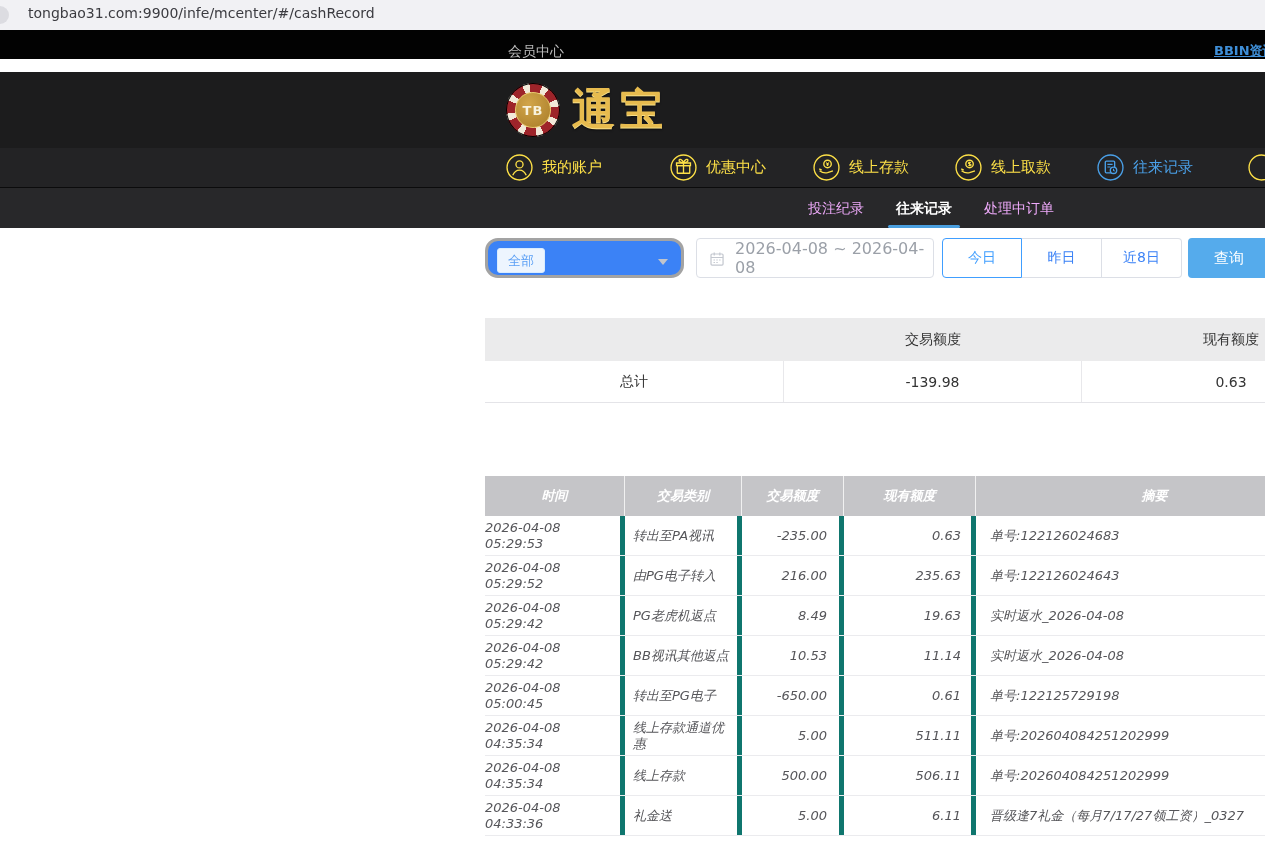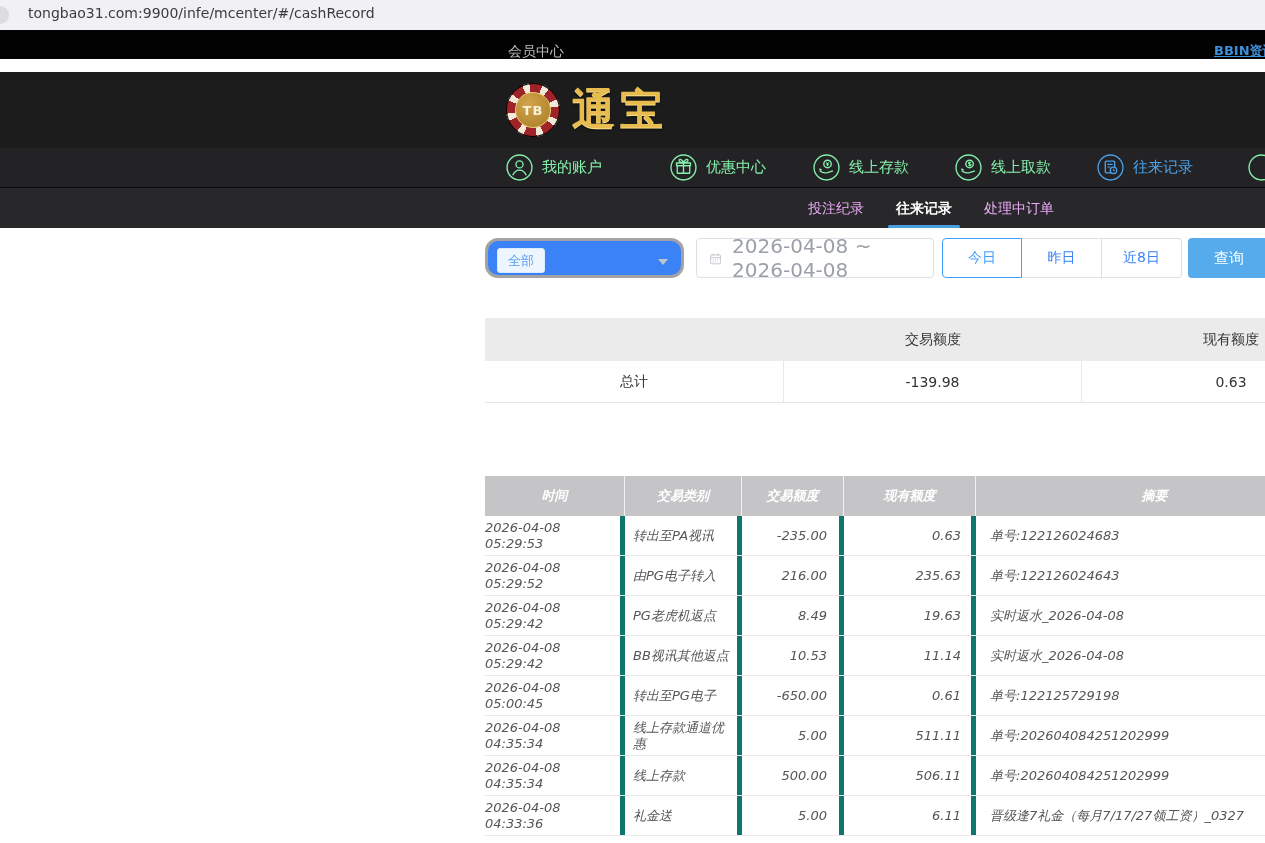--- a/index.html
+++ b/index.html
@@ -38,21 +38,21 @@
   .chip-tb { font-size:13px; font-weight:bold; color:#f8f2dd; letter-spacing:1px; }
   .brand-text { font-family:"DejaVu Serif","Liberation Serif",serif; font-weight:bold;
     font-size:43px; letter-spacing:5px; color:#e7bb4e;
     text-shadow:0 1px 0 #f7e08a, 0 2px 2px rgba(0,0,0,.6); }
   .scribble { position:absolute; left:1058px; top:80px; width:190px; height:58px; }
 
   
   .main-nav { position:absolute; top:148px; left:0; width:1265px; height:40px;
     background:#232325; border-bottom:1px solid #0b0b0c; }
   .nav-item { position:absolute; top:0; height:39px; display:flex; align-items:center;
-    gap:9px; color:#86efac; font-size:15px; cursor:pointer; white-space:nowrap; }
+    gap:9px; color:#fde047; font-size:15px; cursor:pointer; white-space:nowrap; }
   .nav-item svg { display:block; }
   .nav-item.active { color:#4aa0e8; }
   .nav-label { line-height:39px; }
 
   
   .sub-nav { position:absolute; top:188px; left:0; width:1265px; height:40px; background:#28282a; }
   .sub-tab { position:absolute; top:0; height:40px; line-height:40px; font-size:14px;
     color:#f0abfc; cursor:pointer; white-space:nowrap; }
   .sub-tab.active { color:#ffffff; font-weight:bold; }
   .sub-tab.active::after { content:""; position:absolute; left:-8px; right:-8px; bottom:0;
@@ -63,21 +63,21 @@
     background:#3b82f6; border:3px solid #a3a3a3; border-radius:13px; cursor:pointer; }
   .type-tag { position:absolute; left:9px; top:7px; height:25px; line-height:23px;
     padding:0 10px; font-size:13px; color:#5a9ff5; background:#edf5fe;
     border:1px solid #d9ecff; border-radius:3px; }
   .select-arrow { position:absolute; right:13px; top:18px; width:0; height:0;
     border-left:5px solid transparent; border-right:5px solid transparent;
     border-top:6px solid #c0c4cc; }
   .date-input { position:absolute; left:696px; top:238px; width:238px; height:40px;
     background:#fff; border:1px solid #dcdfe6; border-radius:4px; cursor:pointer;
     display:flex; align-items:center; padding-left:12px; gap:10px; }
-  .date-text { font-size:20px; color:#9ba0a8; }
+  .date-text { font-size:16px; color:#9ba0a8; }
   .range-group { position:absolute; left:942px; top:238px; height:40px; display:flex; }
   .range-btn { width:80px; height:40px; background:#fff; border:1px solid #dcdfe6;
     border-left:none; font-size:14px; color:#3b82f6; display:flex; align-items:center;
     justify-content:center; cursor:pointer; }
   .range-btn:first-child { border-left:1px solid #dcdfe6; border-radius:4px 0 0 4px; }
   .range-btn:last-child { border-radius:0 4px 4px 0; }
   .range-btn.active { border:1px solid #409eff; color:#409eff; position:relative; z-index:1; }
   .search-btn { position:absolute; left:1188px; top:238px; width:82px; height:40px;
     background:#55abec; border:none; border-radius:4px; color:#fff; font-size:15px;
     display:flex; align-items:center; justify-content:center; cursor:pointer; }

